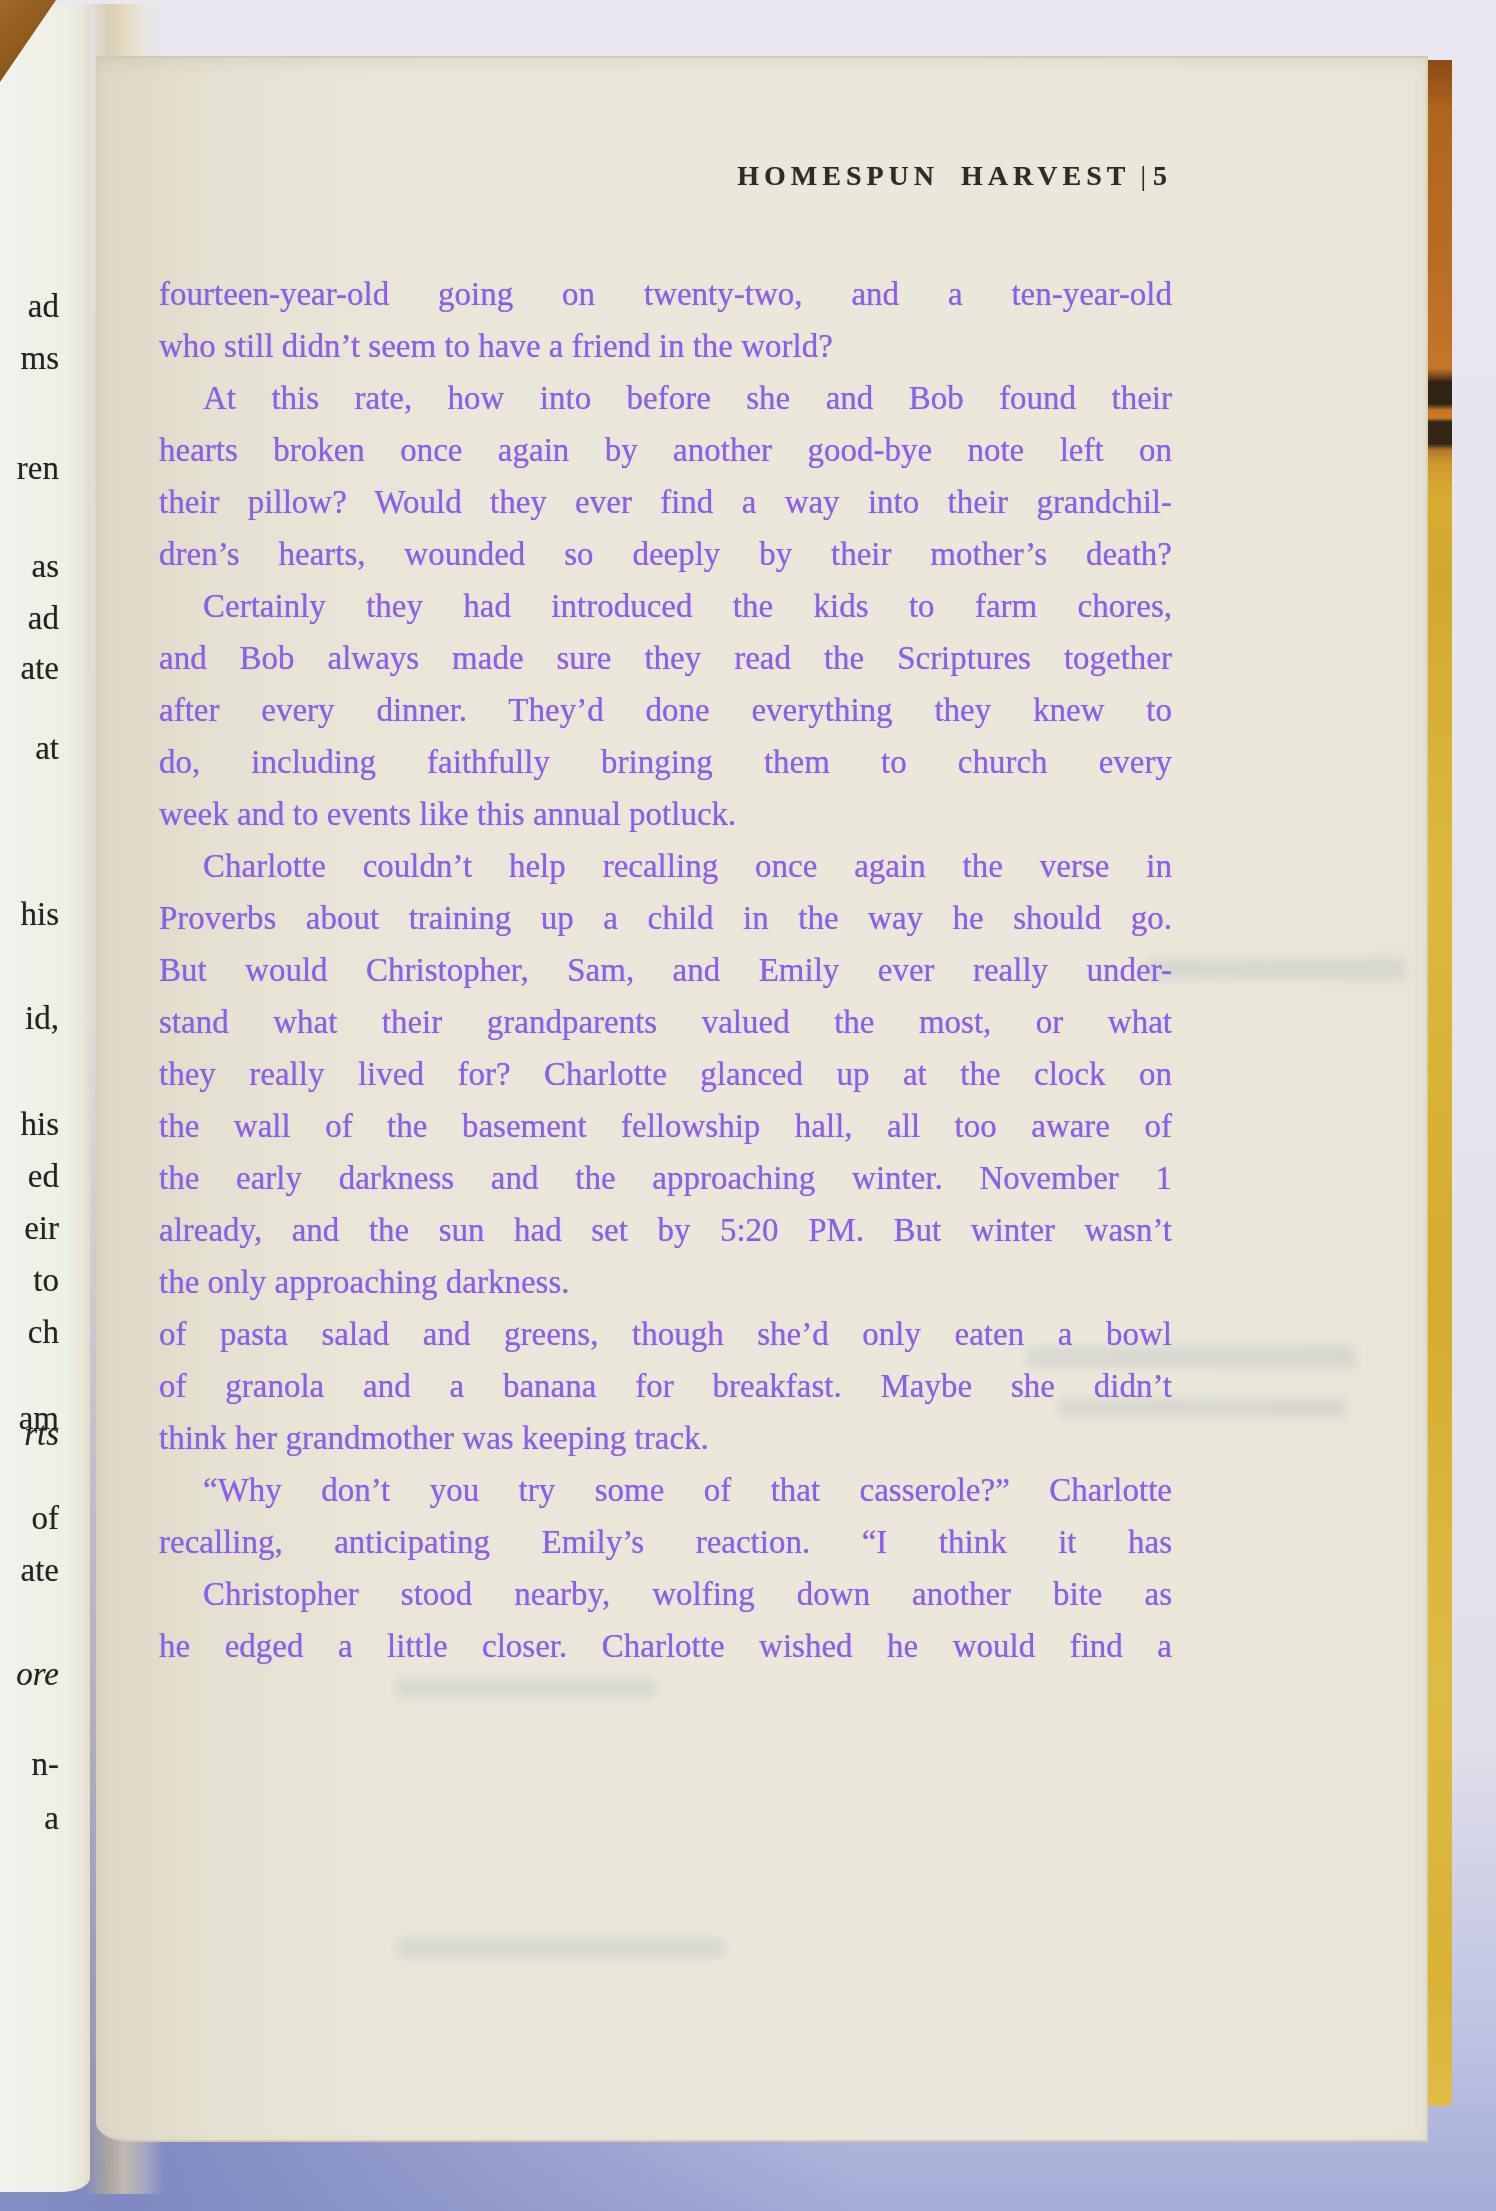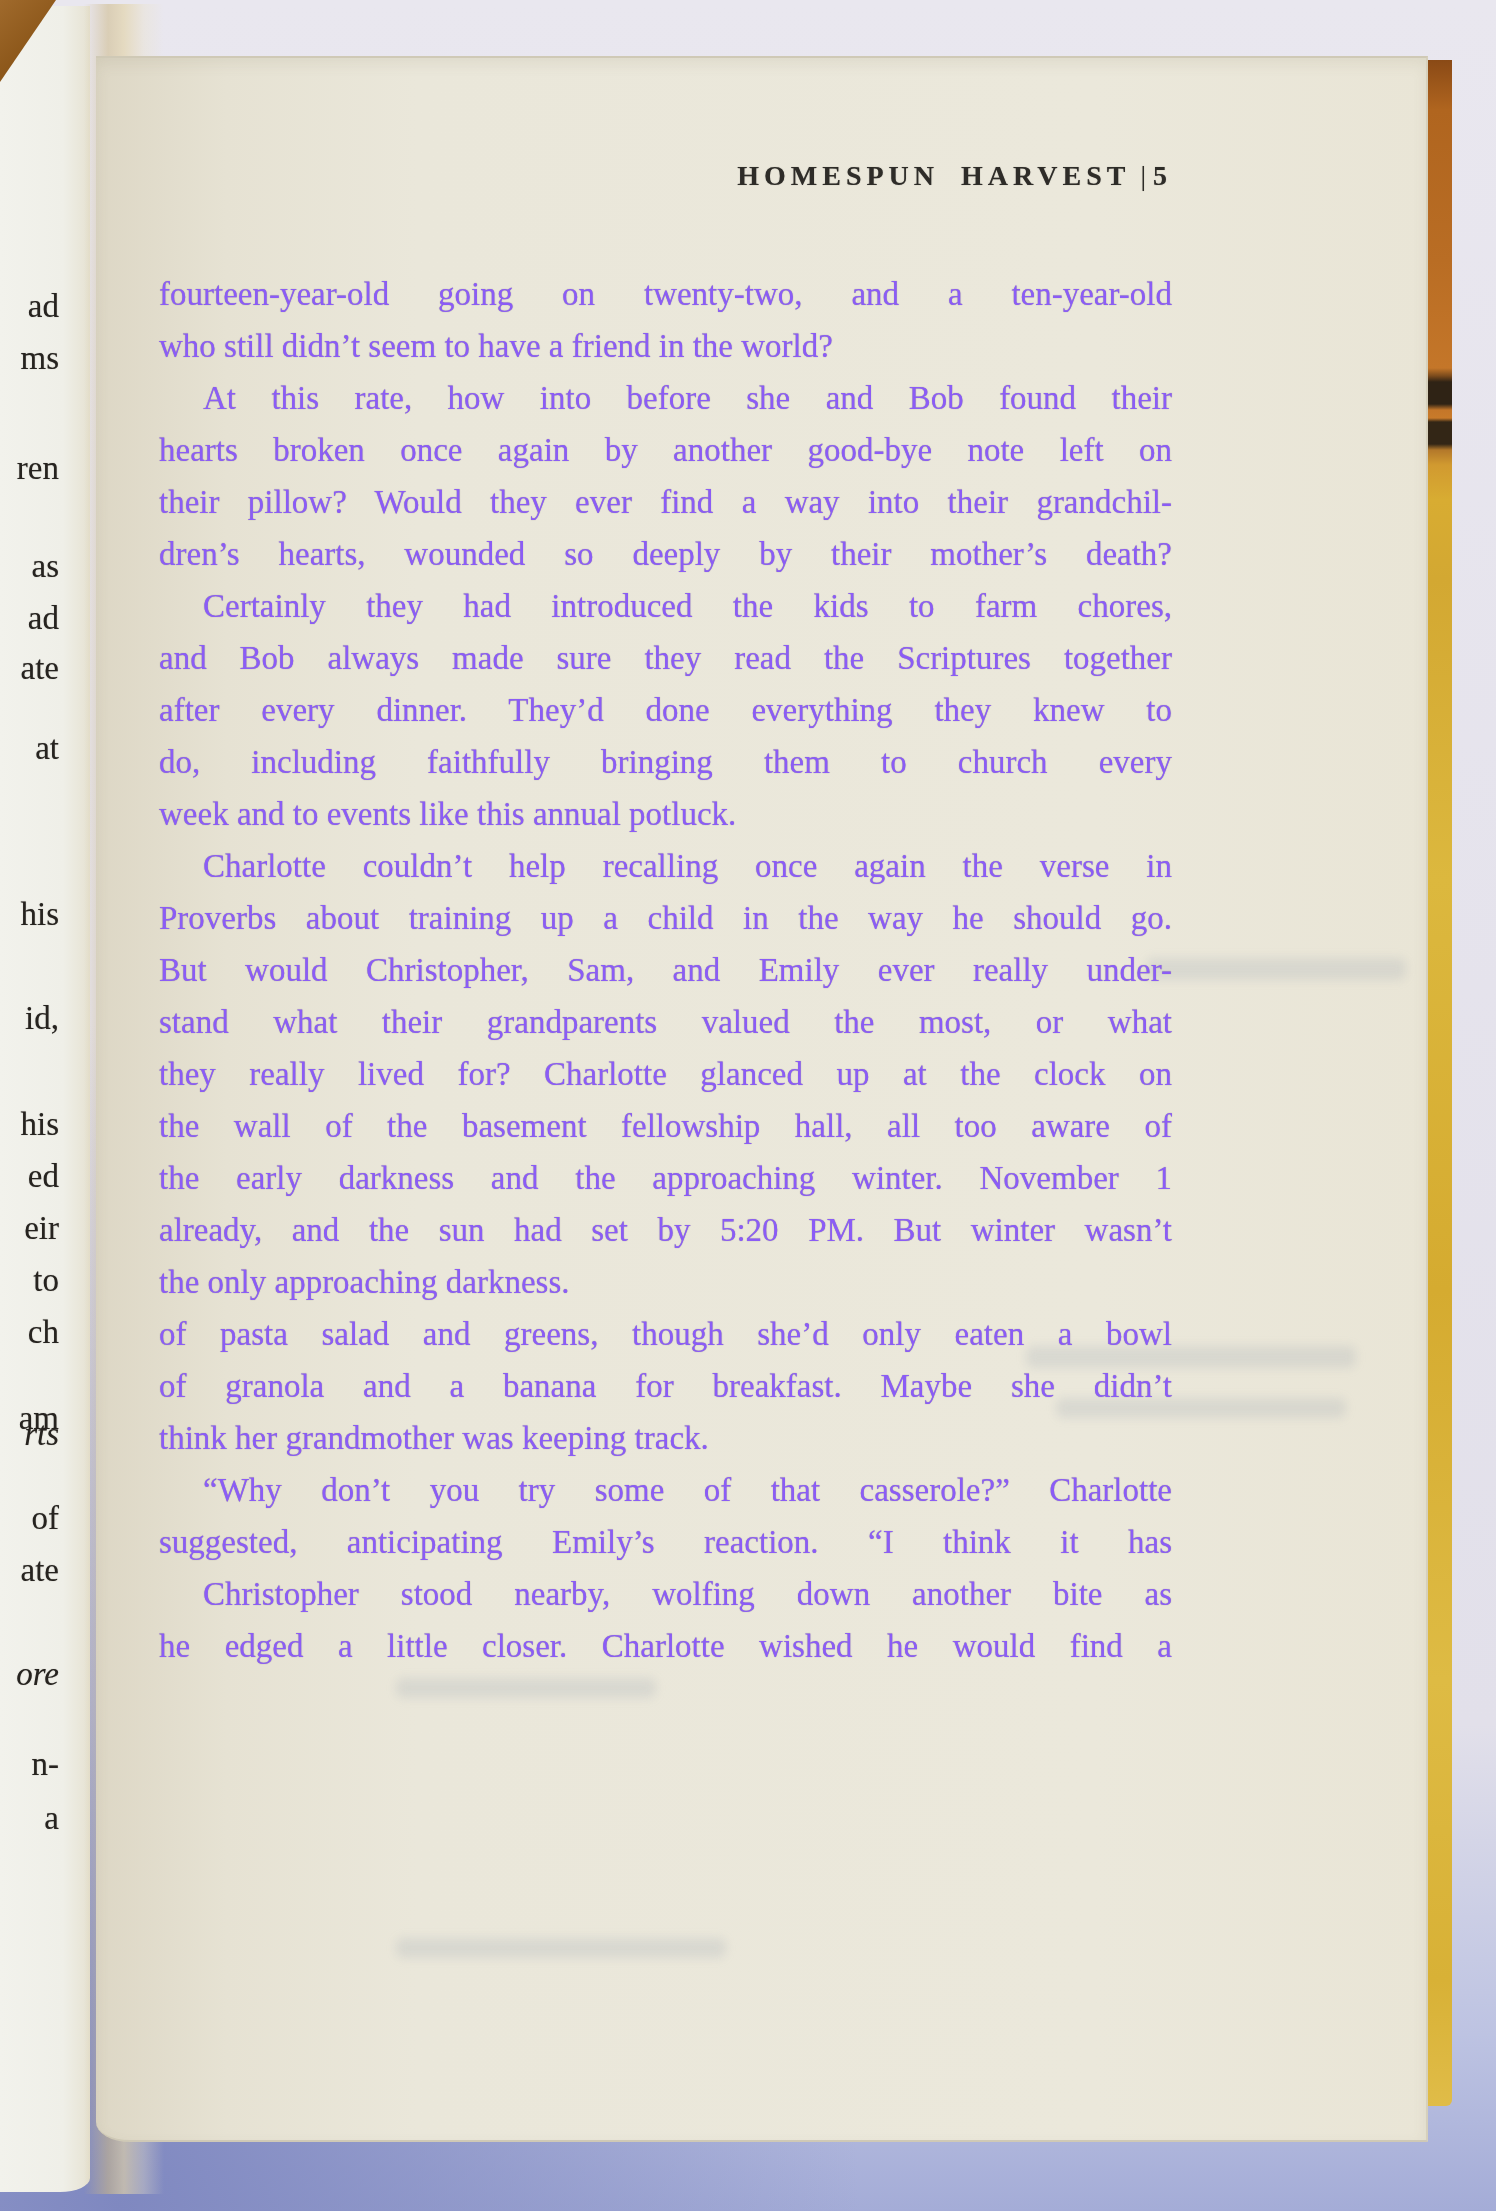--- a/index.html
+++ b/index.html
@@ -140,21 +140,21 @@
       <div class="line just">stand what their grandparents valued the most, or what</div>
       <div class="line just">they really lived for? Charlotte glanced up at the clock on</div>
       <div class="line just">the wall of the basement fellowship hall, all too aware of</div>
       <div class="line just">the early darkness and the approaching winter. November 1</div>
       <div class="line just">already, and the sun had set by 5:20 PM. But winter wasn’t</div>
       <div class="line">the only approaching darkness.</div>
       <div class="line just">of pasta salad and greens, though she’d only eaten a bowl</div>
       <div class="line just">of granola and a banana for breakfast. Maybe she didn’t</div>
       <div class="line">think her grandmother was keeping track.</div>
       <div class="line just indent">“Why don’t you try some of that casserole?” Charlotte</div>
-      <div class="line just">suggested, anticipating Emily’s reaction. “I think it has</div>
+      <div class="line just">recalling, anticipating Emily’s reaction. “I think it has</div>
       <div class="line just indent">Christopher stood nearby, wolfing down another bite as</div>
       <div class="line just">he edged a little closer. Charlotte wished he would find a</div>
     </div>
 
   <div class="left-page-fragments">
       <div class="frag" style="top: 286px;">ad</div>
       <div class="frag" style="top: 338px;">ms</div>
       <div class="frag" style="top: 448px;">ren</div>
       <div class="frag" style="top: 546px;">as</div>
       <div class="frag" style="top: 598px;">ad</div>

